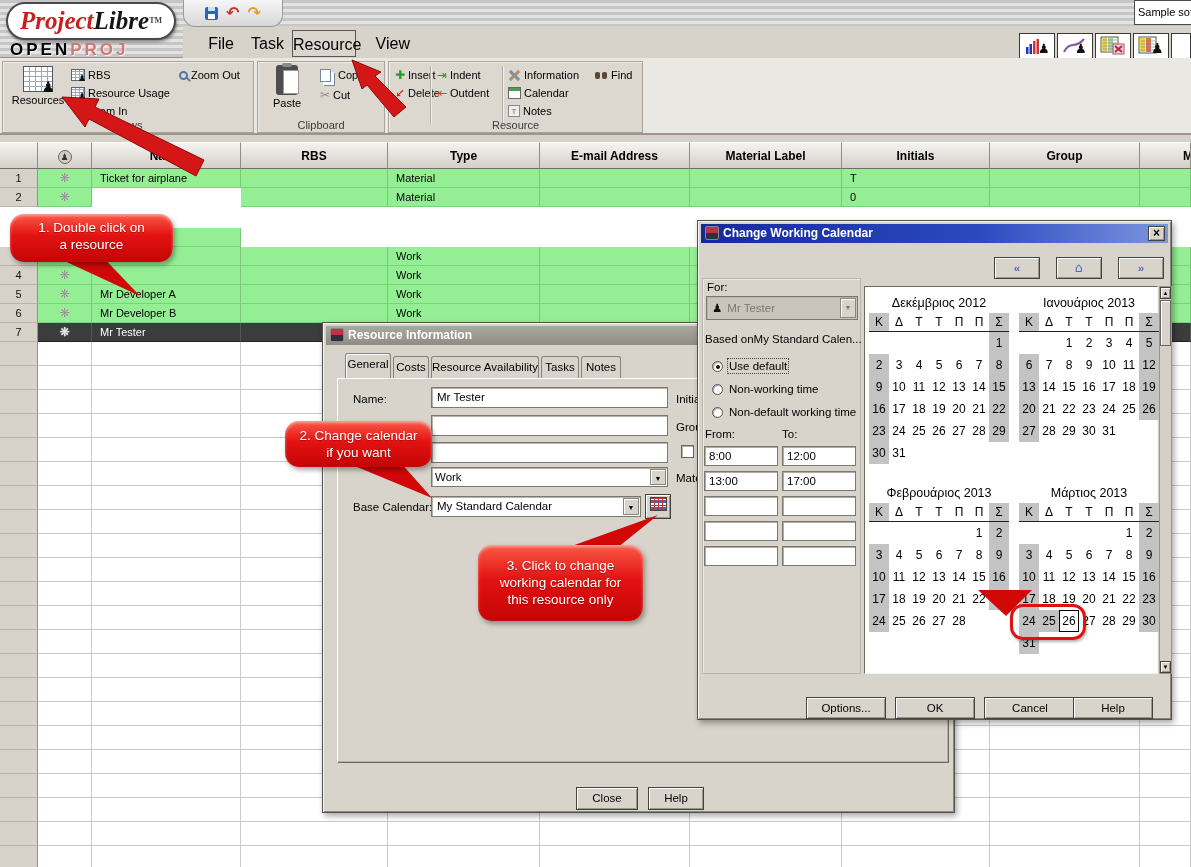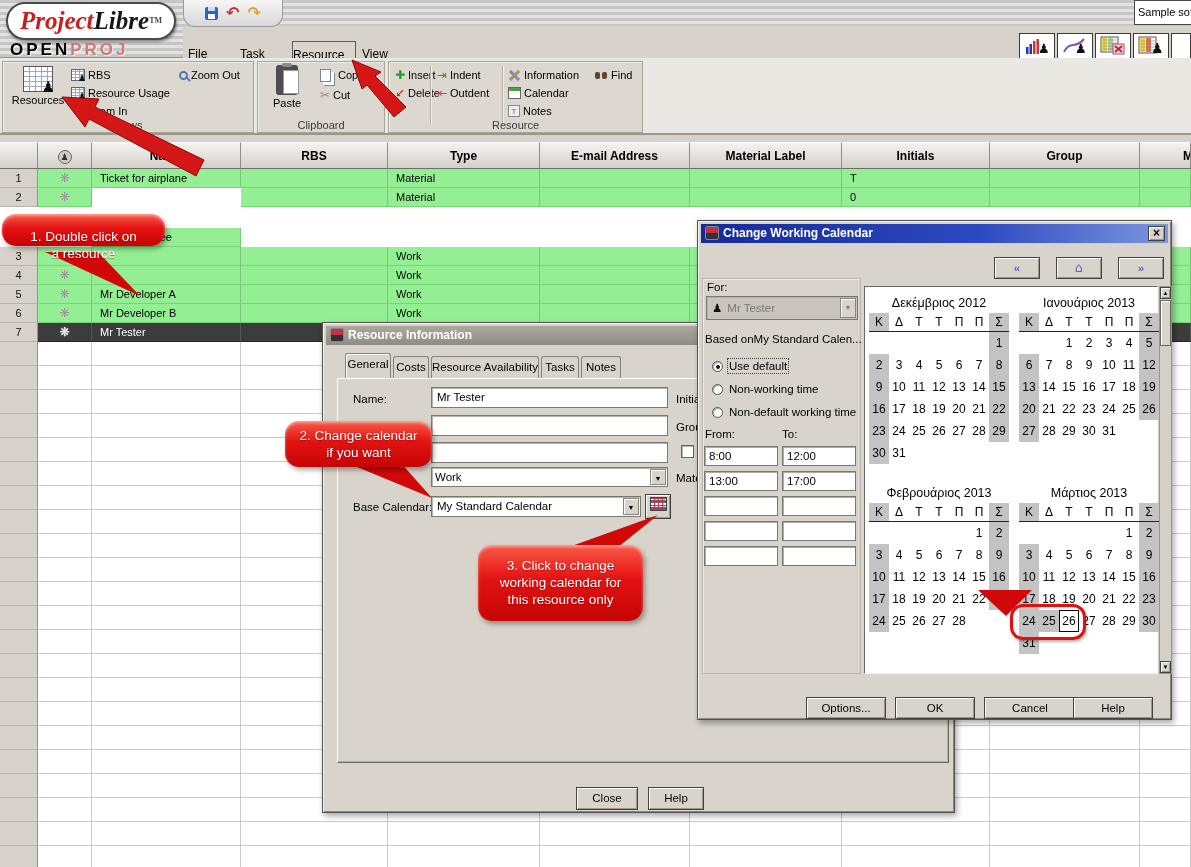--- a/index.html
+++ b/index.html
@@ -12,21 +12,21 @@
 .logo-red{color:#c71f1f}.logo-blk{color:#161616}
 .logo-tm{font-size:8px;vertical-align:top;font-style:normal;color:#444}
 .openproj{position:absolute;left:10px;top:40px;font-weight:bold;font-size:17px;letter-spacing:3px}
 .op-gray{color:#000000;text-shadow:1px 1px 0 #f2f2f2}.op-red{color:#d47777;text-shadow:1px 1px 0 #f2f2f2}
 .qa{position:absolute;left:183px;top:0;width:100px;height:27px;background:linear-gradient(#f6f6f6,#d8d8d8);border:1px solid #999;border-top:none;border-radius:0 0 12px 12px;display:flex;align-items:center;justify-content:center;gap:8px}
 .floppy{width:13px;height:13px;background:#2a63c8;display:inline-block;position:relative;border-radius:2px}
 .floppy::before{content:"";position:absolute;left:3px;top:0;width:7px;height:4px;background:#cfe0f4}
 .floppy::after{content:"";position:absolute;left:3px;bottom:1px;width:7px;height:5px;background:#fff}
 .undo{color:#c23030;font-size:16px;font-weight:bold;font-family:"DejaVu Sans",sans-serif;line-height:14px}
 .redo{color:#e0a030;font-size:16px;font-weight:bold;font-family:"DejaVu Sans",sans-serif;line-height:14px}
-.mtab{position:absolute;top:41px;height:27px;line-height:27px;text-align:left;font-size:12px;cursor:default}
+.mtab{position:absolute;top:30px;height:27px;line-height:27px;text-align:right;font-size:16px;cursor:default}
 .mtab.active{border:1px solid #5a5a54;background:#dad6ce}
 .samplebox{position:absolute;left:1134px;top:0;width:57px;height:25px;background:#fff;border:1px solid #4a4a4a;border-right:none;font-size:11px;line-height:23px;padding-left:3px;white-space:nowrap;overflow:hidden}
 .trbtn{position:absolute;top:33px;width:36px;height:26px;background:#fff;border:1px solid #3a3a3a;display:flex;align-items:center;justify-content:center;overflow:hidden}
 
 .ribbon{position:absolute;left:0;top:58px;width:1191px;height:77px;background:#eae8e2;border-bottom:2px solid #9a968d}
 .rgroup{position:absolute;top:3px;height:72px;background:#dcd8d0;border:1px solid #a8a49c;box-shadow:inset 1px 1px 0 #efede8}
 .glabel{position:absolute;bottom:1px;left:0;right:0;text-align:center;font-size:11px;color:#3a3a3a}
 .ritem{position:absolute;height:16px;line-height:16px;font-size:11px;white-space:nowrap;display:flex;align-items:center;gap:3px}
 .bigbtn{position:absolute;display:flex;flex-direction:column;align-items:center;gap:2px;font-size:11px}
 .bgrid{width:30px;height:26px;background-color:#fff;border:1px solid #556;background-image:repeating-linear-gradient(90deg,transparent 0 5px,#9ab 5px 6px),repeating-linear-gradient(0deg,transparent 0 4px,#9ab 4px 5px);position:relative}
@@ -639,21 +639,21 @@
           <span class="tc" style="width: 51px;"></span>
         </div>
       </div>
   </div>
 
   <svg class="ovl" width="1191" height="320" style="z-index:6">
     <polygon points="62,97 99,99 95,107 204,160 196,176 89,119 85,127" fill="#d41616" stroke="#8a0b0b" stroke-width="1"></polygon>
     <polygon points="352,60 381,72 375,76 406,107 394,117 367,85 362,89" fill="#d41616" stroke="#8a0b0b" stroke-width="1"></polygon>
     <polygon points="45,252 98,252 140,296" fill="#d20808"></polygon>
   </svg>
-  <div class="callout" style="left:2px;top:214px;width:163px;height:32px;padding-top:14px;z-index:6">1. Double click on
+  <div class="callout" style="left:10px;top:214px;width:163px;height:48px;padding-top:5px;z-index:6">1. Double click on
 a resource</div>
 
   <div class="win" style="left:322px;top:322px;width:633px;height:491px;z-index:10">
     <div class="titlebar tb-gray"><span class="tbicon"></span><span>Resource Information</span></div>
     <div class="rpanel" style="left:14px;top:55px;width:612px;height:385px"></div>
     <div class="rtab active" style="left:22px;top:33px;width:46px">General</div>
     <div class="rtab" style="left:70px;top:33px;width:36px">Costs</div>
     <div class="rtab" style="left:108px;top:33px;width:108px">Resource Availability</div>
     <div class="rtab" style="left:218px;top:33px;width:38px">Tasks</div>
     <div class="rtab" style="left:258px;top:33px;width:40px">Notes</div>

